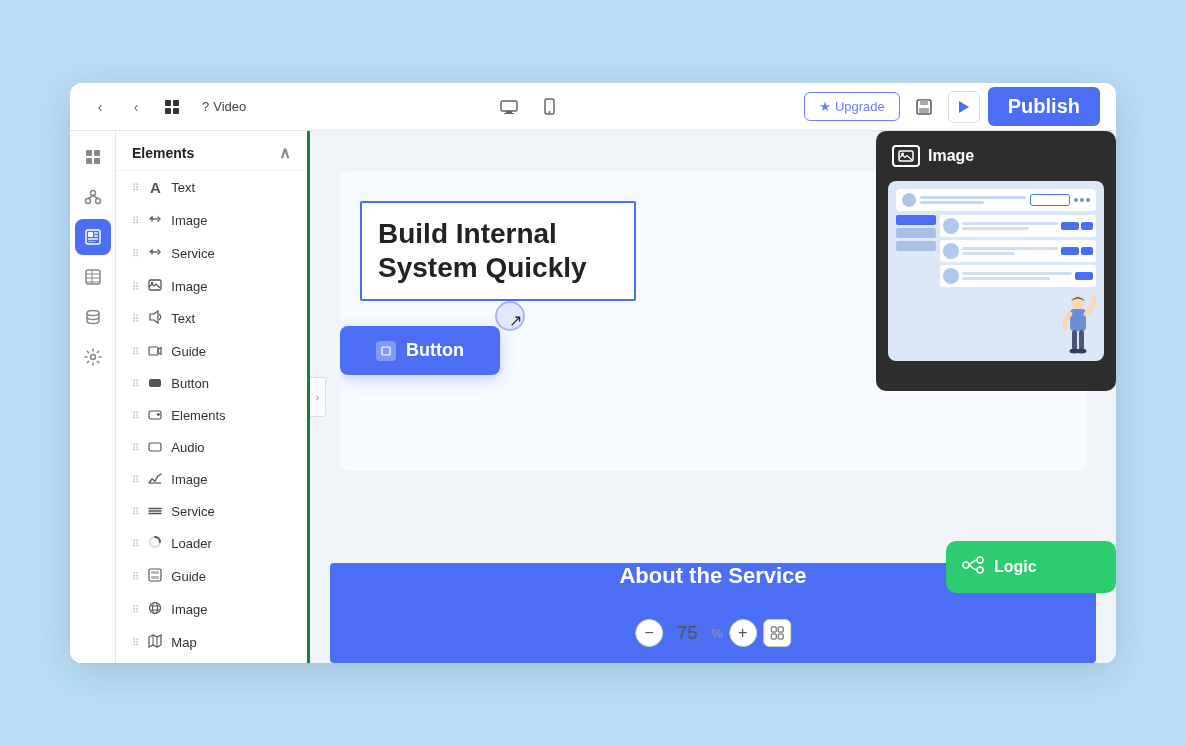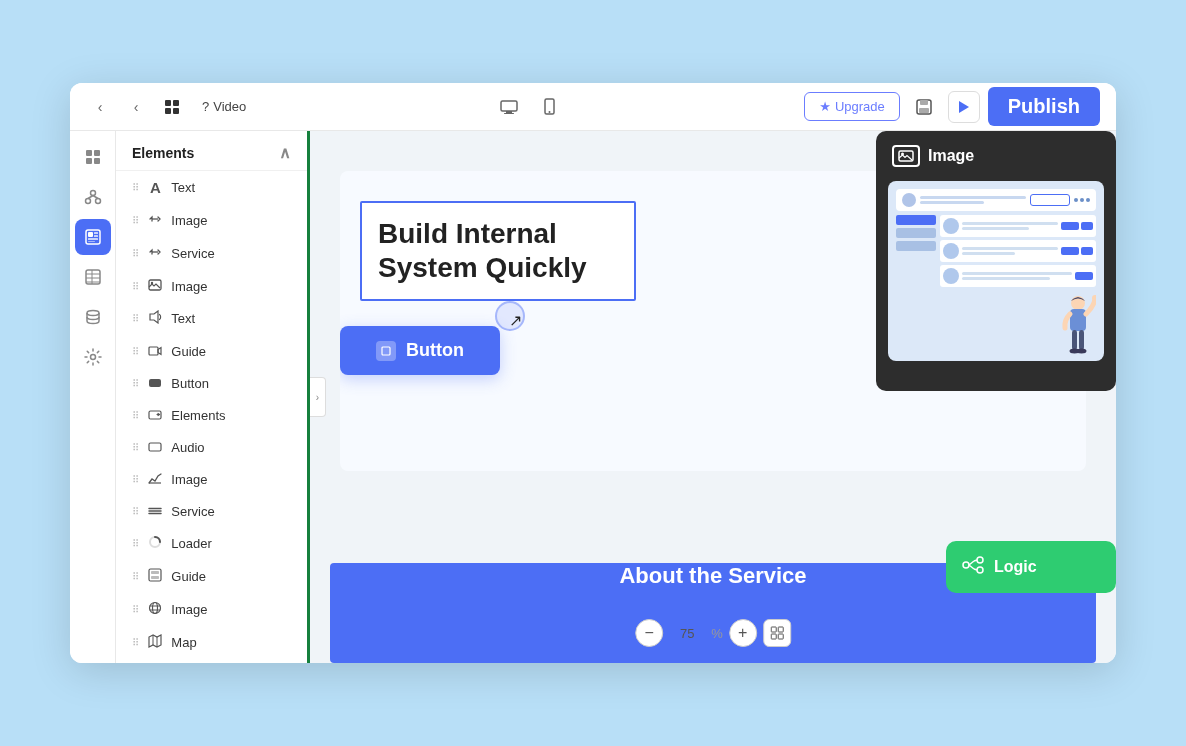--- a/index.html
+++ b/index.html
@@ -340,21 +340,21 @@
       border: 1.5px solid #ccc;
       background: #fff;
       display: flex;
       align-items: center;
       justify-content: center;
       cursor: pointer;
       font-size: 16px;
       color: #555;
     }
     .zoom-value {
-      font-size: 13px;
+      font-size: 19px;
       color: #555;
       min-width: 36px;
       text-align: center;
     }
     .zoom-unit {
       font-size: 13px;
       color: #999;
     }
     .grid-toggle {
       width: 28px;

